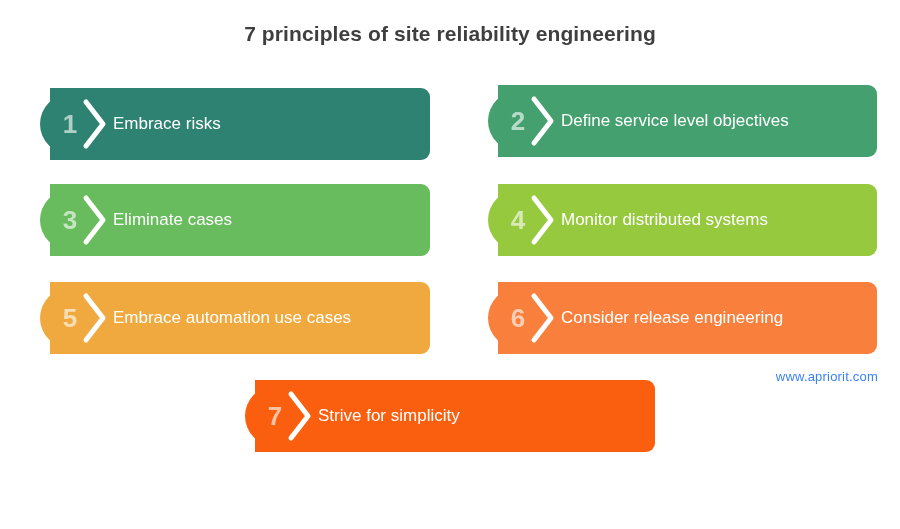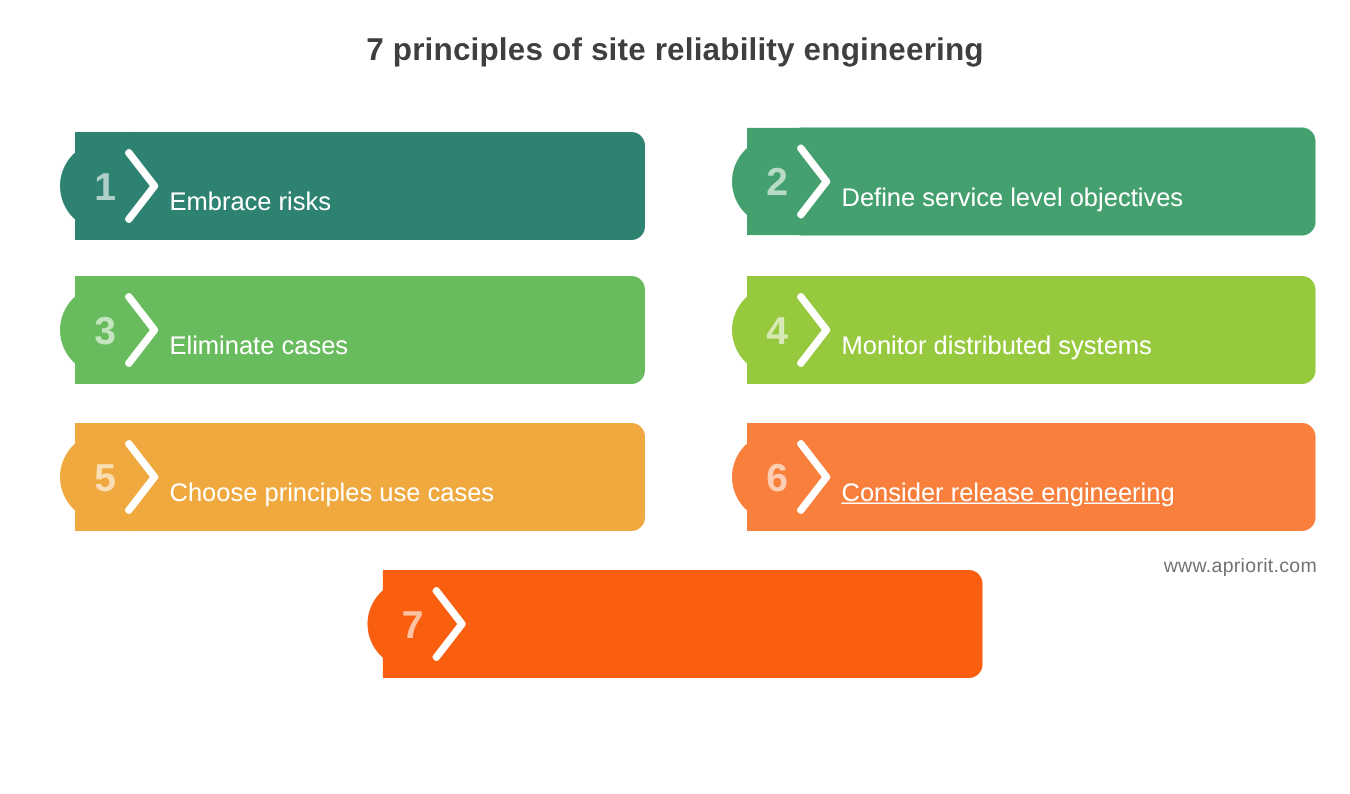--- a/index.html
+++ b/index.html
@@ -91,35 +91,35 @@
     height: 60px;
     line-height: 60px;
     text-align: center;
     font-size: 26px;
     font-weight: bold;
     color: rgba(255, 255, 255, 0.62);
   }
 
   .card-label {
     position: absolute;
-    top: 11px;
+    top: 0;
     height: 72px;
     line-height: 72px;
     font-size: 17px;
     color: #ffffff;
     white-space: nowrap;
   }
 
   
   .footer-watermark {
     position: absolute;
     right: 22px;
     bottom: 14px;
     font-size: 13px;
-    color: #737373;
+    color: #3b82f6;
     letter-spacing: 0.2px;
     margin-top: 48px;
   }
 </style>
 </head>
 <body>
 
 <div id="infographic">
 
   <div class="title">7 principles of site reliability engineering</div>
@@ -181,44 +181,45 @@
         <div class="card-bar" style="left: 58px; width: 352px; background: rgb(240, 169, 62);"></div>
         <div class="card-pennant" style="left: 30px; background: rgb(240, 169, 62);"></div>
         <div class="card-circle" style="background: rgb(240, 169, 62); left: 20px;">
           <div class="card-number">5</div>
         </div>
         <div class="card-chevron" style="left: 60px;">
           <svg width="30" height="72" viewBox="0 0 30 72">
             <polyline points="6,14 23,36 6,58" fill="none" stroke="#ffffff" stroke-width="5" stroke-linecap="round" stroke-linejoin="round"></polyline>
           </svg>
         </div>
-        <div class="card-label" style="left: 93px;">Choose principles use cases</div>
+        <div class="card-label" style="left: 93px;">Embrace automation use cases</div>
       </div>
       <div class="card" style="left: 468px; top: 282px; width: 409px;">
         <div class="card-bar" style="left: 58px; width: 351px; background: rgb(249, 127, 60);"></div>
         <div class="card-pennant" style="left: 30px; background: rgb(249, 127, 60);"></div>
         <div class="card-circle" style="background: rgb(249, 127, 60); left: 20px;">
           <div class="card-number">6</div>
         </div>
         <div class="card-chevron" style="left: 60px;">
           <svg width="30" height="72" viewBox="0 0 30 72">
             <polyline points="6,14 23,36 6,58" fill="none" stroke="#ffffff" stroke-width="5" stroke-linecap="round" stroke-linejoin="round"></polyline>
           </svg>
         </div>
-        <div class="card-label" style="left: 93px; text-decoration: underline;">Consider release engineering</div>
+        <div class="card-label" style="left: 93px;">Consider release engineering</div>
       </div>
       <div class="card" style="left: 245px; top: 380px; width: 410px;">
         <div class="card-bar" style="left: 38px; width: 372px; background: rgb(250, 95, 16);"></div>
         <div class="card-pennant" style="left: 10px; background: rgb(250, 95, 16);"></div>
         <div class="card-circle" style="background: rgb(250, 95, 16); left: 0px;">
           <div class="card-number">7</div>
         </div>
         <div class="card-chevron" style="left: 40px;">
           <svg width="30" height="72" viewBox="0 0 30 72">
             <polyline points="6,14 23,36 6,58" fill="none" stroke="#ffffff" stroke-width="5" stroke-linecap="round" stroke-linejoin="round"></polyline>
           </svg>
         </div>
+        <div class="card-label" style="left: 73px;">Strive for simplicity</div>
       </div>
     </div>
 
   <div class="footer-watermark">www.apriorit.com</div>
 
 </div>
 
 </body></html>

